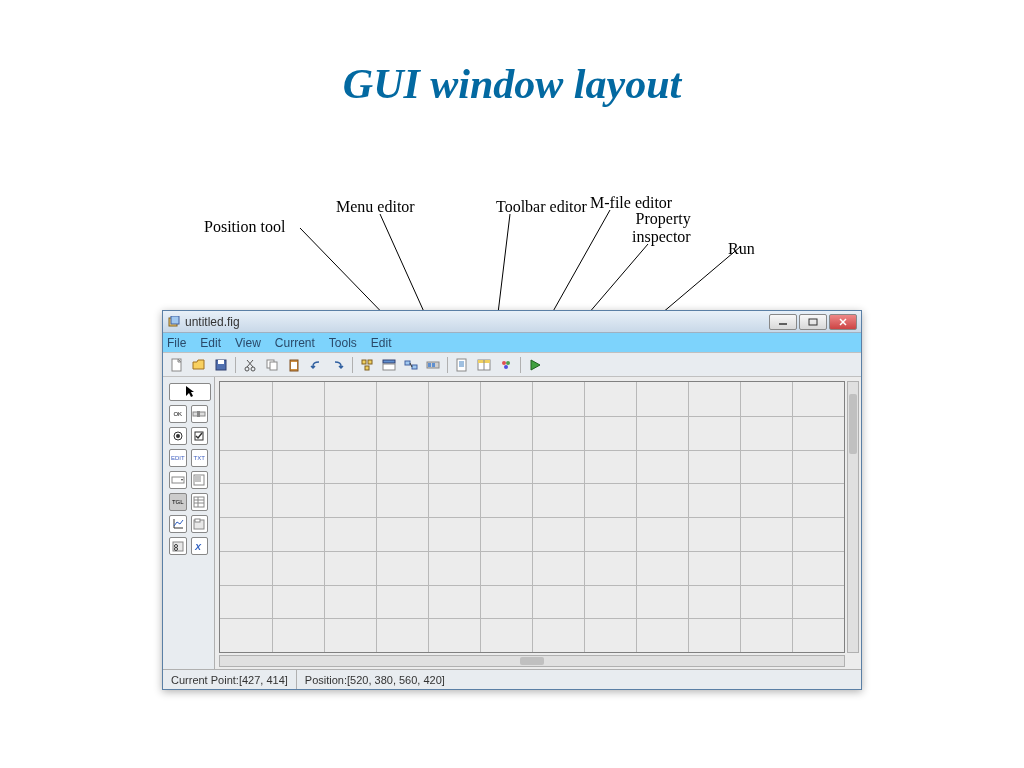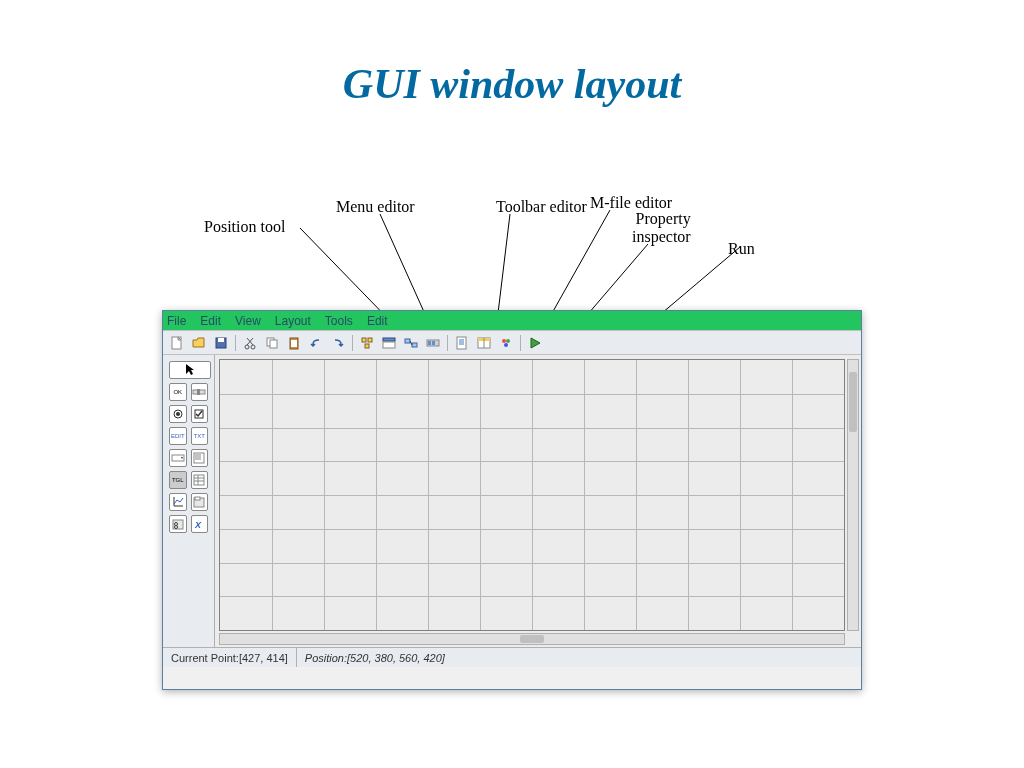--- a/index.html
+++ b/index.html
@@ -13,21 +13,21 @@
 
 .window { position: absolute; left: 162px; top: 310px; width: 700px; height: 380px; border: 1px solid #5a7fa5; background: #f0f0f0; box-shadow: 0 2px 8px rgba(0,0,0,0.3); }
 
 .titlebar { height: 22px; background: linear-gradient(#e8f0f8, #c8d8e8); border-bottom: 1px solid #a0b0c0; display: flex; align-items: center; padding: 0 4px; font-size: 12px; }
 .titlebar-icon { width: 14px; height: 14px; margin-right: 4px; display:flex; align-items:center; justify-content:center; }
 .titlebar-text { flex: 1; color: #333; }
 .win-controls { display: flex; gap: 2px; }
 .win-btn { width: 28px; height: 16px; border: 1px solid #888; border-radius: 2px; display: flex; align-items: center; justify-content: center; font-size: 9px; background: linear-gradient(#f8f8f8,#d8d8d8); cursor: pointer; }
 .win-btn.close { background: linear-gradient(#e88,#c44); color: white; }
 
-.menubar { height: 20px; background: #22c55e; border-bottom: 1px solid #c0c0c0; display: flex; align-items: center; font-size: 12px; padding: 0 4px; }
+.menubar { height: 20px; background: #7dd3fc; border-bottom: 1px solid #c0c0c0; display: flex; align-items: center; font-size: 12px; padding: 0 4px; }
 .menubar span { margin-right: 14px; cursor: pointer; color: #2a4a6a; }
 
 .toolbar { height: 24px; background: #e8ecf0; border-bottom: 1px solid #c0c0c0; display: flex; align-items: center; padding: 0 4px; gap: 2px; }
 .tool-btn { width: 20px; height: 18px; display: flex; align-items: center; justify-content: center; cursor: pointer; border-radius: 2px; }
 .tool-sep { width: 1px; height: 16px; background: #b0b0b0; margin: 0 2px; }
 
 .workspace { display: flex; height: calc(100% - 22px - 20px - 24px - 20px); background: #ececec; }
 
 .palette { width: 52px; background: #e8ecf0; border-right: 1px solid #b0b0b0; padding: 4px; }
 .pal-btn { width: 20px; height: 18px; border: 1px solid #888; background: white; margin: 2px; display: inline-flex; align-items: center; justify-content: center; font-size: 7px; cursor: pointer; border-radius: 2px; }
@@ -67,26 +67,53 @@
   <line x1="300" y1="228" x2="431" y2="363"></line>
   <line x1="380" y1="214" x2="447" y2="363"></line>
   <line x1="510" y1="214" x2="492" y2="363"></line>
   <line x1="610" y1="210" x2="524" y2="363"></line>
   <line x1="648" y1="244" x2="546" y2="363"></line>
   <line x1="740" y1="247" x2="603" y2="363"></line>
 </svg>
 
 <div class="window">
 
+  <div class="titlebar">
+    <span class="titlebar-icon">
+      <svg width="12" height="12">
+          <rect x="1" y="2" width="8" height="8" fill="#f8d070" stroke="#806020"></rect>
+          <rect x="3" y="0" width="8" height="8" fill="#a0c8f0" stroke="#4060a0"></rect>
+        </svg>
+    </span>
+    <span class="titlebar-text">untitled.fig</span>
+    <div class="win-controls">
+      <div class="win-btn">
+          <svg width="10" height="8">
+            <line x1="1" y1="6" x2="9" y2="6" stroke="#333" stroke-width="1.5"></line>
+          </svg>
+        </div>
+      <div class="win-btn">
+          <svg width="10" height="8">
+            <rect x="1" y="1" width="8" height="6" fill="none" stroke="#333"></rect>
+          </svg>
+        </div>
+      <div class="win-btn close">
+          <svg width="10" height="8">
+            <line x1="2" y1="1" x2="8" y2="7" stroke="white" stroke-width="1.5"></line>
+            <line x1="8" y1="1" x2="2" y2="7" stroke="white" stroke-width="1.5"></line>
+          </svg>
+        </div>
+    </div>
+  </div>
 
   <div class="menubar">
     <span>File</span>
     <span>Edit</span>
     <span>View</span>
-    <span>Layout</span>
+    <span>Current</span>
     <span>Tools</span>
     <span>Edit</span>
   </div>
 
   <div class="toolbar">
     <div class="tool-btn">
         <svg width="14" height="14">
           <rect x="2" y="1" width="9" height="12" fill="white" stroke="#888"></rect>
           <path d="M8 1 L11 4 L8 4 Z" fill="#ddd" stroke="#888"></path>
         </svg>
@@ -312,19 +339,19 @@
           <div class="scroll-h-thumb"></div>
         </div>
     </div>
   </div>
 
   <div class="statusbar">
     <div class="status-cell">
       <span>Current Point:  </span>
         <span>[427, 414]</span>
     </div>
-    <div class="status-cell" style="border-right:none;font-style:italic;">
+    <div class="status-cell" style="border-right:none;">
       <span>Position: </span>
         <span>[520, 380, 560, 420]</span>
     </div>
   </div>
 
 </div>
 
 </body></html>

